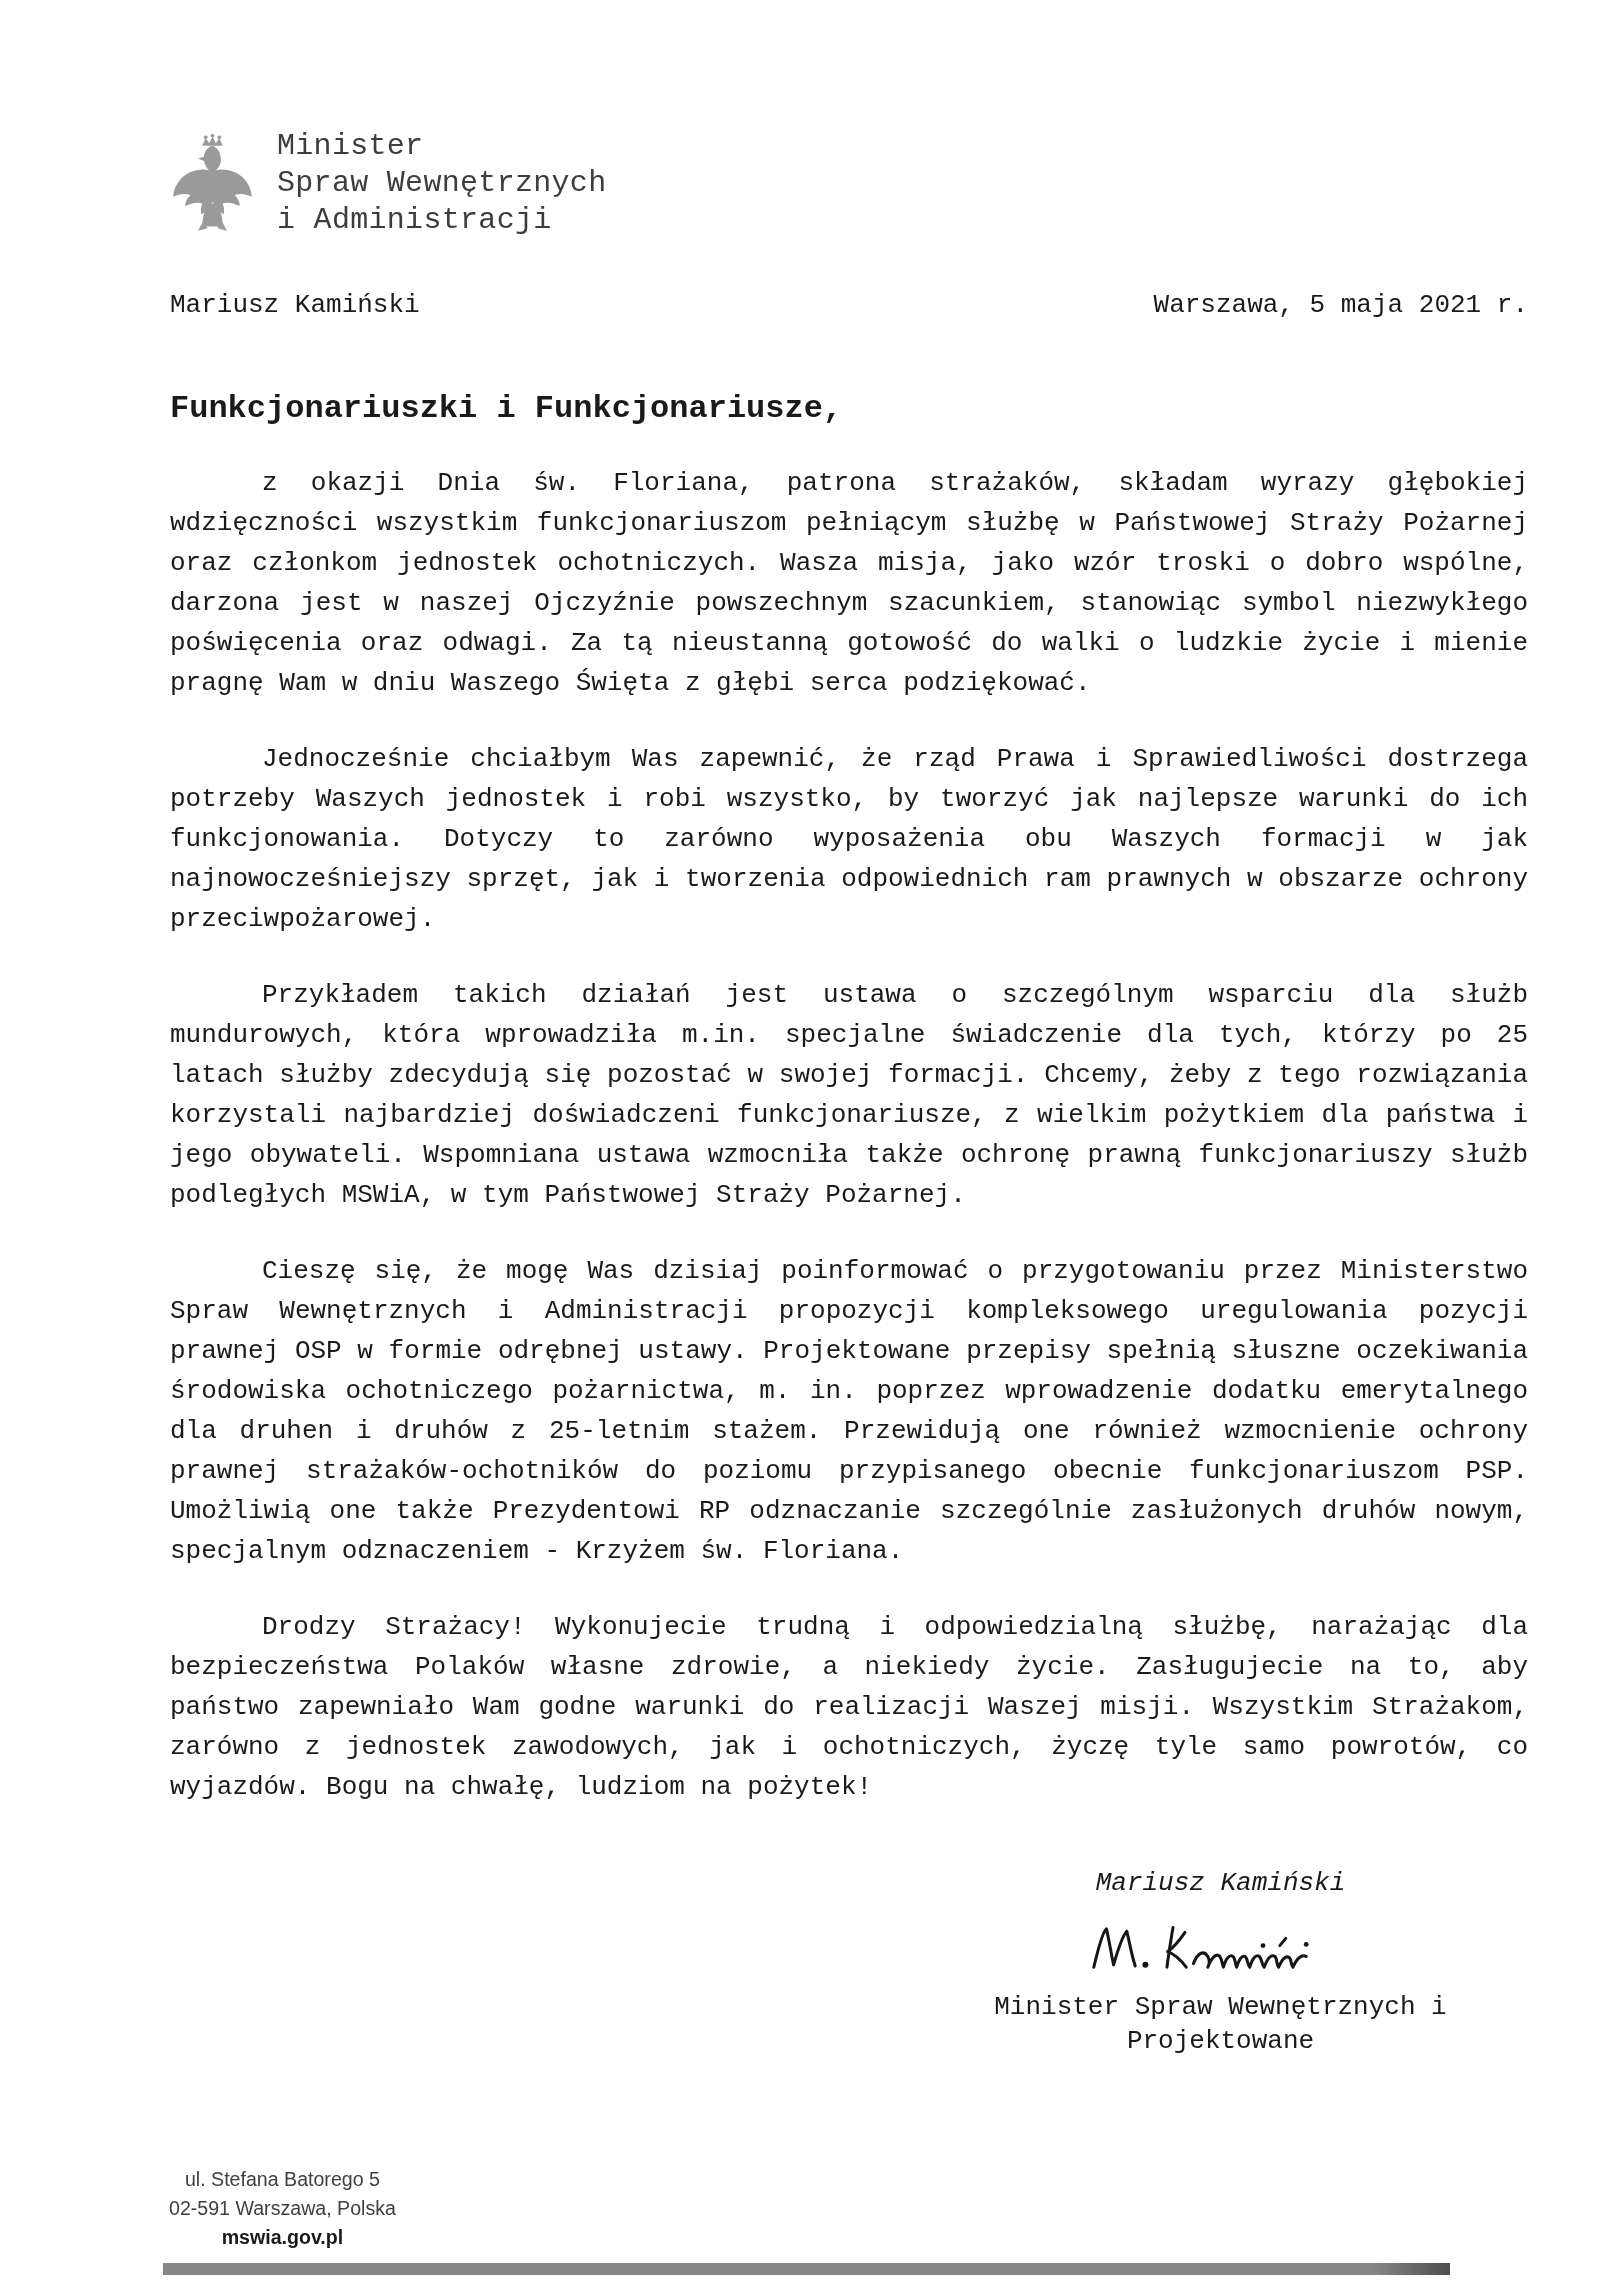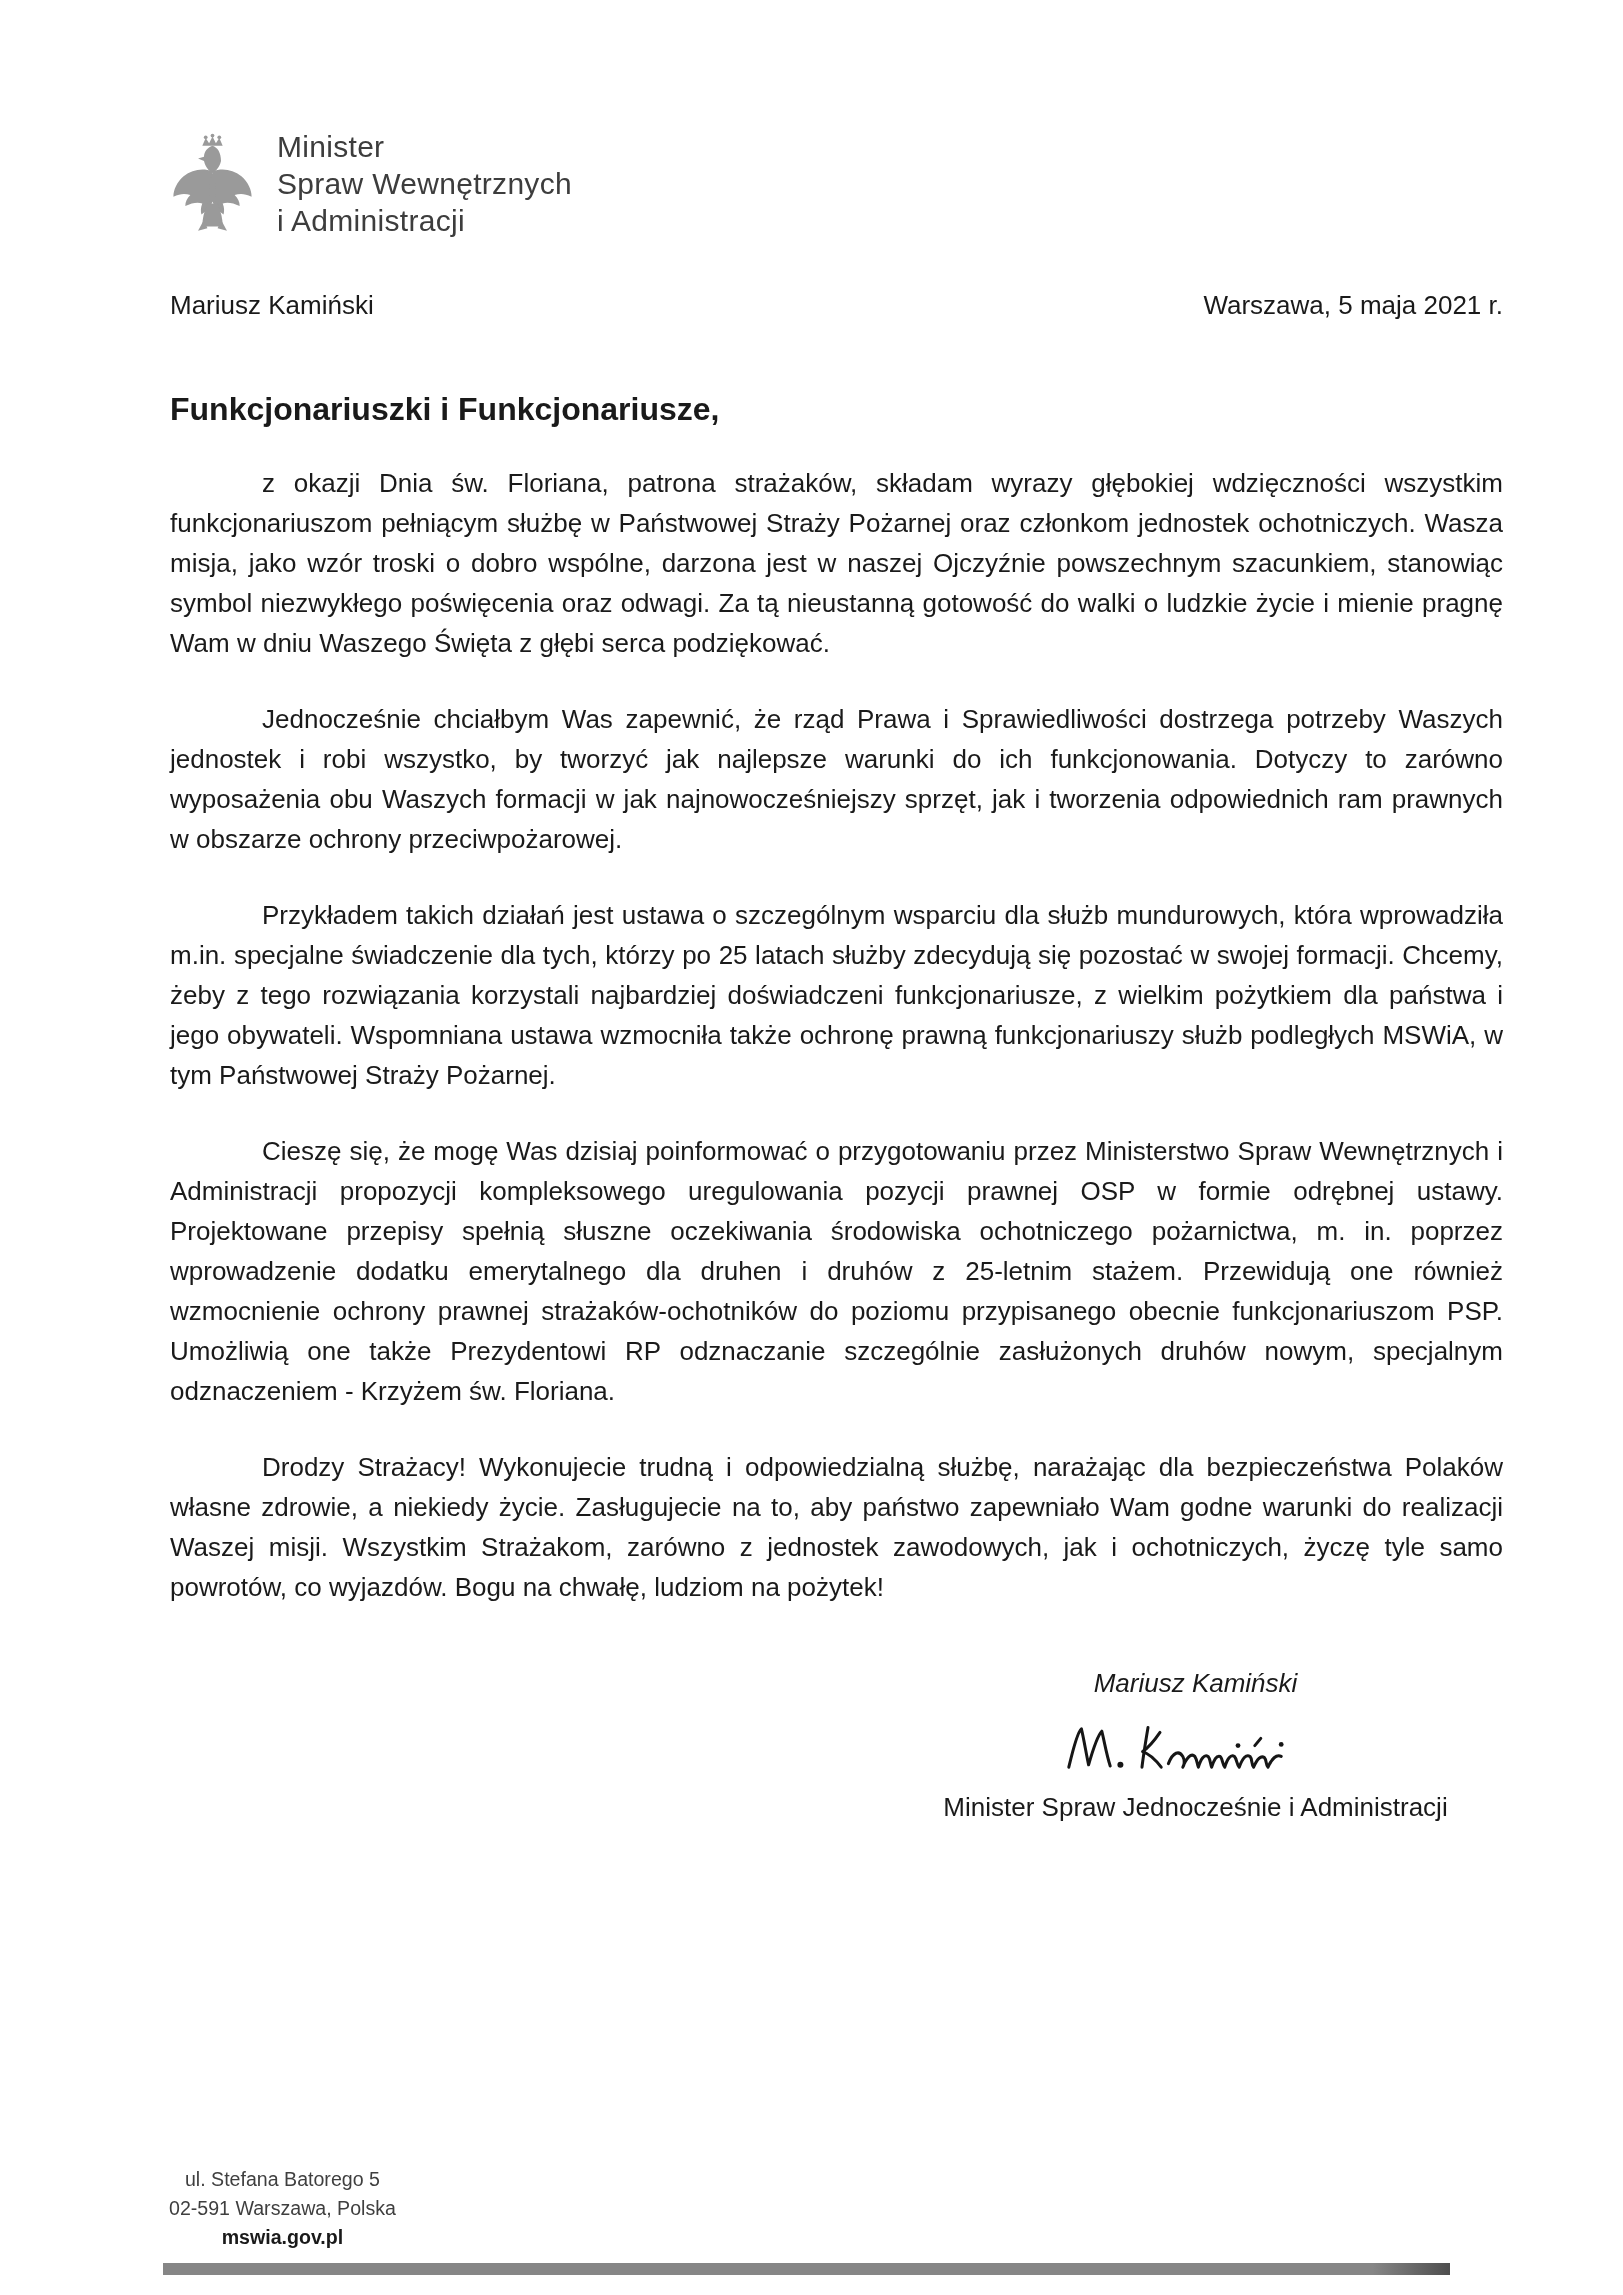--- a/index.html
+++ b/index.html
@@ -6,21 +6,21 @@
   html,body { background:#e8e8e8; }
   .page {
     position:relative;
     width:1623px; height:2295px;
     background:#ffffff;
     color:#1a1a1a;
     font-family:"Liberation Sans", sans-serif;
     overflow:hidden;
     margin:0 auto;
   }
-  .content { padding:128px 120px 0 170px; }
+  .content { padding:128px 95px 0 170px;font-family:Liberation Mono, monospace; }
 
   
   .brand { display:flex; align-items:center; gap:22px; }
   .emblem { width:85px; height:106px; display:block; flex:0 0 auto; }
   .ministry-name { font-size:30px; line-height:37px; color:#3d3d3d; letter-spacing:0.3px; }
 
   .byline {
     margin-top:51px;
     display:flex; justify-content:space-between; align-items:baseline;
     font-size:26px; line-height:31px; color:#1a1a1a;
@@ -119,21 +119,21 @@
               <path d="M184 86 C192 66 202 64 208 74 C212 82 210 90 208 92 C214 76 222 68 228 74 C232 80 232 88 234 92 C238 78 244 70 250 74 C254 78 254 88 256 92 C260 80 264 72 270 74 C274 76 274 88 278 92 C282 78 288 70 294 74 C298 78 298 88 302 92 C308 76 314 70 320 74 C324 78 322 88 326 92 C332 78 338 72 344 76 C348 80 346 88 350 92 C356 78 364 70 372 74"></path>
               <path d="M328 56 L338 44"></path>
             </g>
             <g fill="#161616">
               <circle cx="104" cy="88" r="5"></circle>
               <circle cx="300" cy="56" r="4"></circle>
               <circle cx="372" cy="54" r="4"></circle>
             </g>
           </svg>
         </div>
-        <div class="sig-title">Minister Spraw Jednocześnie i Administracji</div>
+        <div class="sig-title">Minister Spraw Wewnętrznych i Projektowane</div>
       </div>
     </main>
   </div>
 
   <footer>
     <div class="footer-address">
       <div>ul. Stefana Batorego 5</div>
       <div>02-591 Warszawa, Polska</div>
       <div class="site">mswia.gov.pl</div>
     </div>

